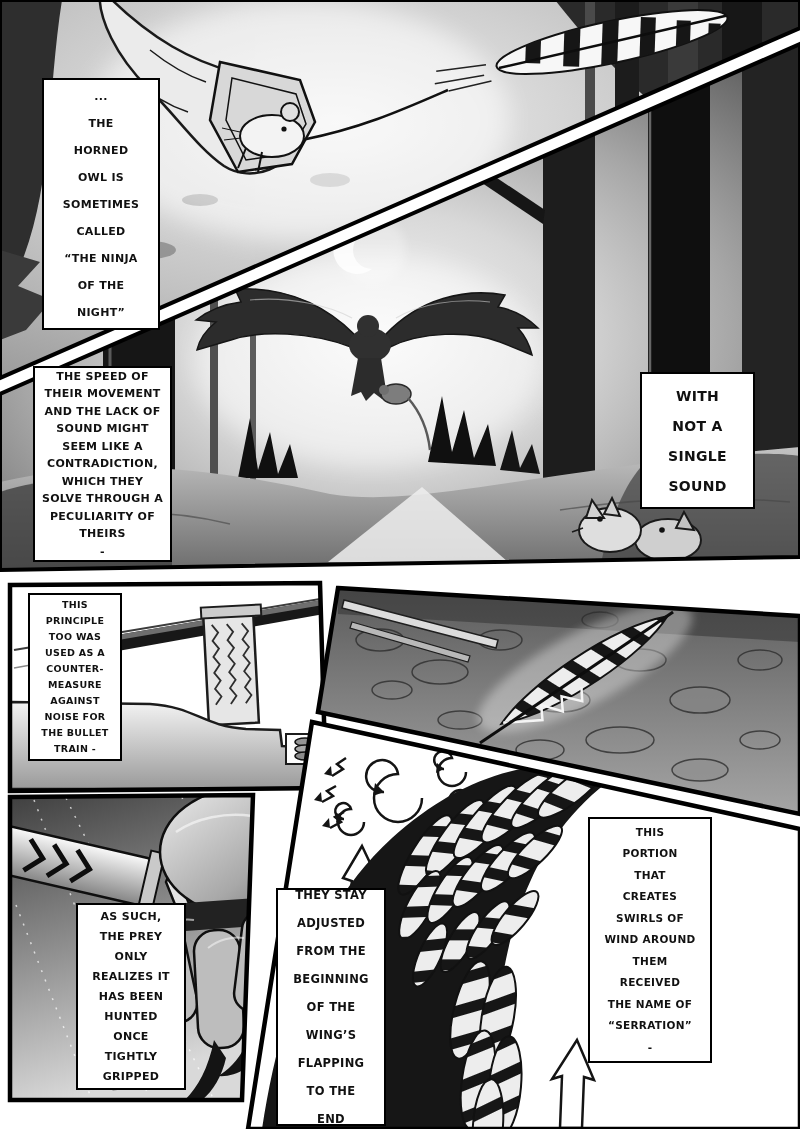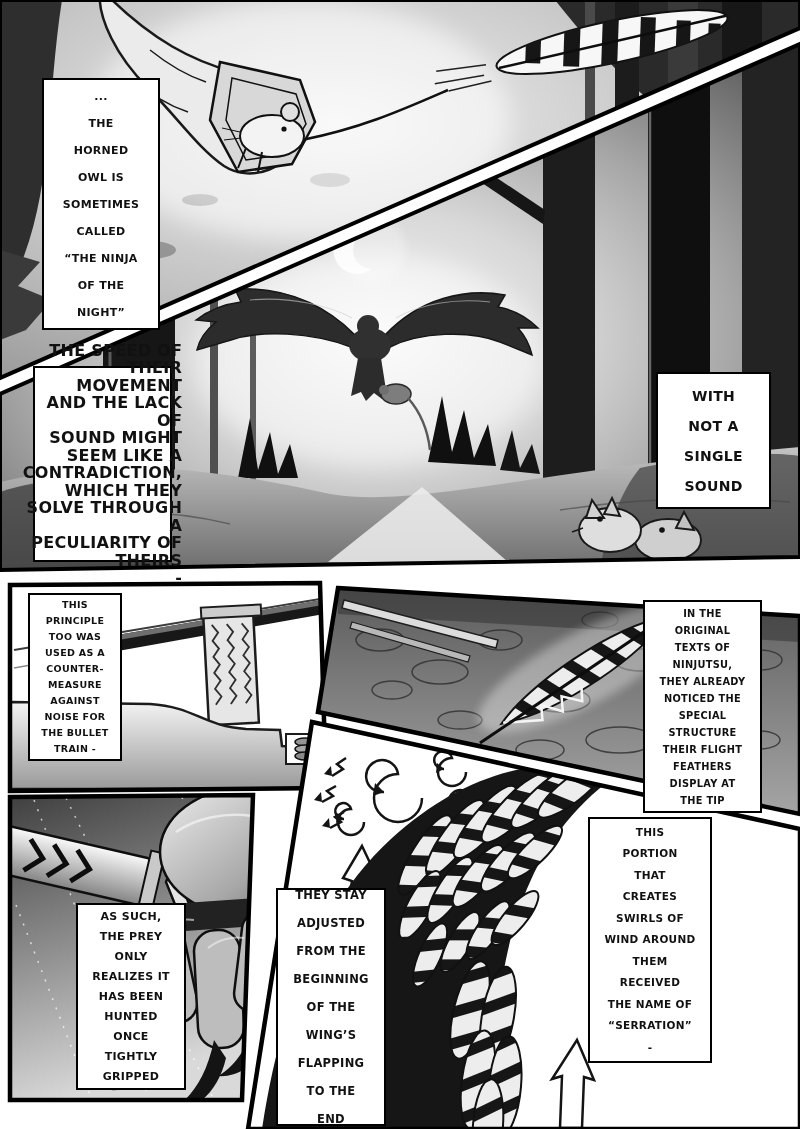--- a/index.html
+++ b/index.html
@@ -367,60 +367,48 @@
 THE
 HORNED
 OWL IS
 SOMETIMES
 CALLED
 “THE NINJA
 OF THE
 NIGHT”</div>
 
 
-<div class="caption" style="left:33px;top:366px;width:139px;height:196px;font-size:16px;line-height:17.5px;text-align:right;">THE SPEED OF
+<div class="caption" style="left:33px;top:366px;width:139px;height:196px;font-size:11px;line-height:17.5px;">THE SPEED OF
 THEIR MOVEMENT
 AND THE LACK OF
 SOUND MIGHT
 SEEM LIKE A
 CONTRADICTION,
 WHICH THEY
 SOLVE THROUGH A
 PECULIARITY OF
 THEIRS
 -</div>
 
-<div class="caption" style="left:656px;top:372px;width:115px;height:137px;font-size:14px;line-height:30px;">WITH
+<div class="caption" style="left:640px;top:372px;width:115px;height:137px;font-size:14px;line-height:30px;">WITH
 NOT A
 SINGLE
 SOUND</div>
 
 <div class="caption" style="left:28px;top:593px;width:94px;height:168px;font-size:9.5px;line-height:16px;">THIS
 PRINCIPLE
 TOO WAS
 USED AS A
 COUNTER-
 MEASURE
 AGAINST
 NOISE FOR
 THE BULLET
 TRAIN -</div>
 
-<div class="caption" style="left:643px;top:600px;width:119px;height:213px;font-size:9.8px;line-height:17px;">IN THE
-ORIGINAL
-TEXTS OF
-NINJUTSU,
-THEY ALREADY
-NOTICED THE
-SPECIAL
-STRUCTURE
-THEIR FLIGHT
-FEATHERS
-DISPLAY AT
-THE TIP</div>
 
 <div class="caption" style="left:76px;top:903px;width:110px;height:187px;font-size:11px;line-height:20px;">AS SUCH,
 THE PREY
 ONLY
 REALIZES IT
 HAS BEEN
 HUNTED
 ONCE
 TIGHTLY
 GRIPPED</div>

